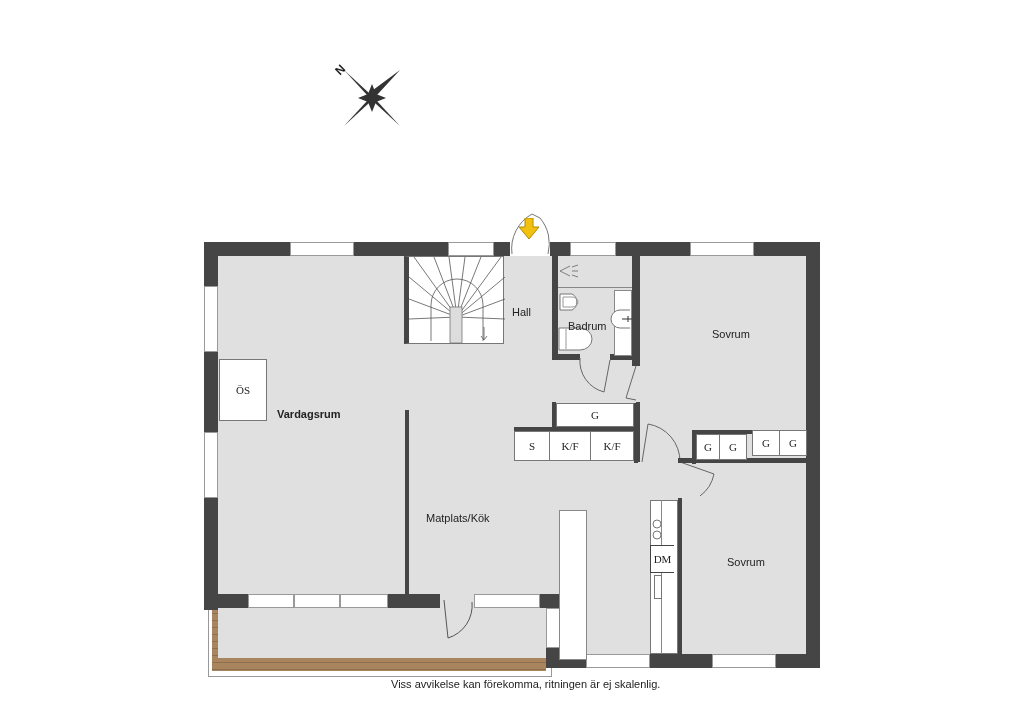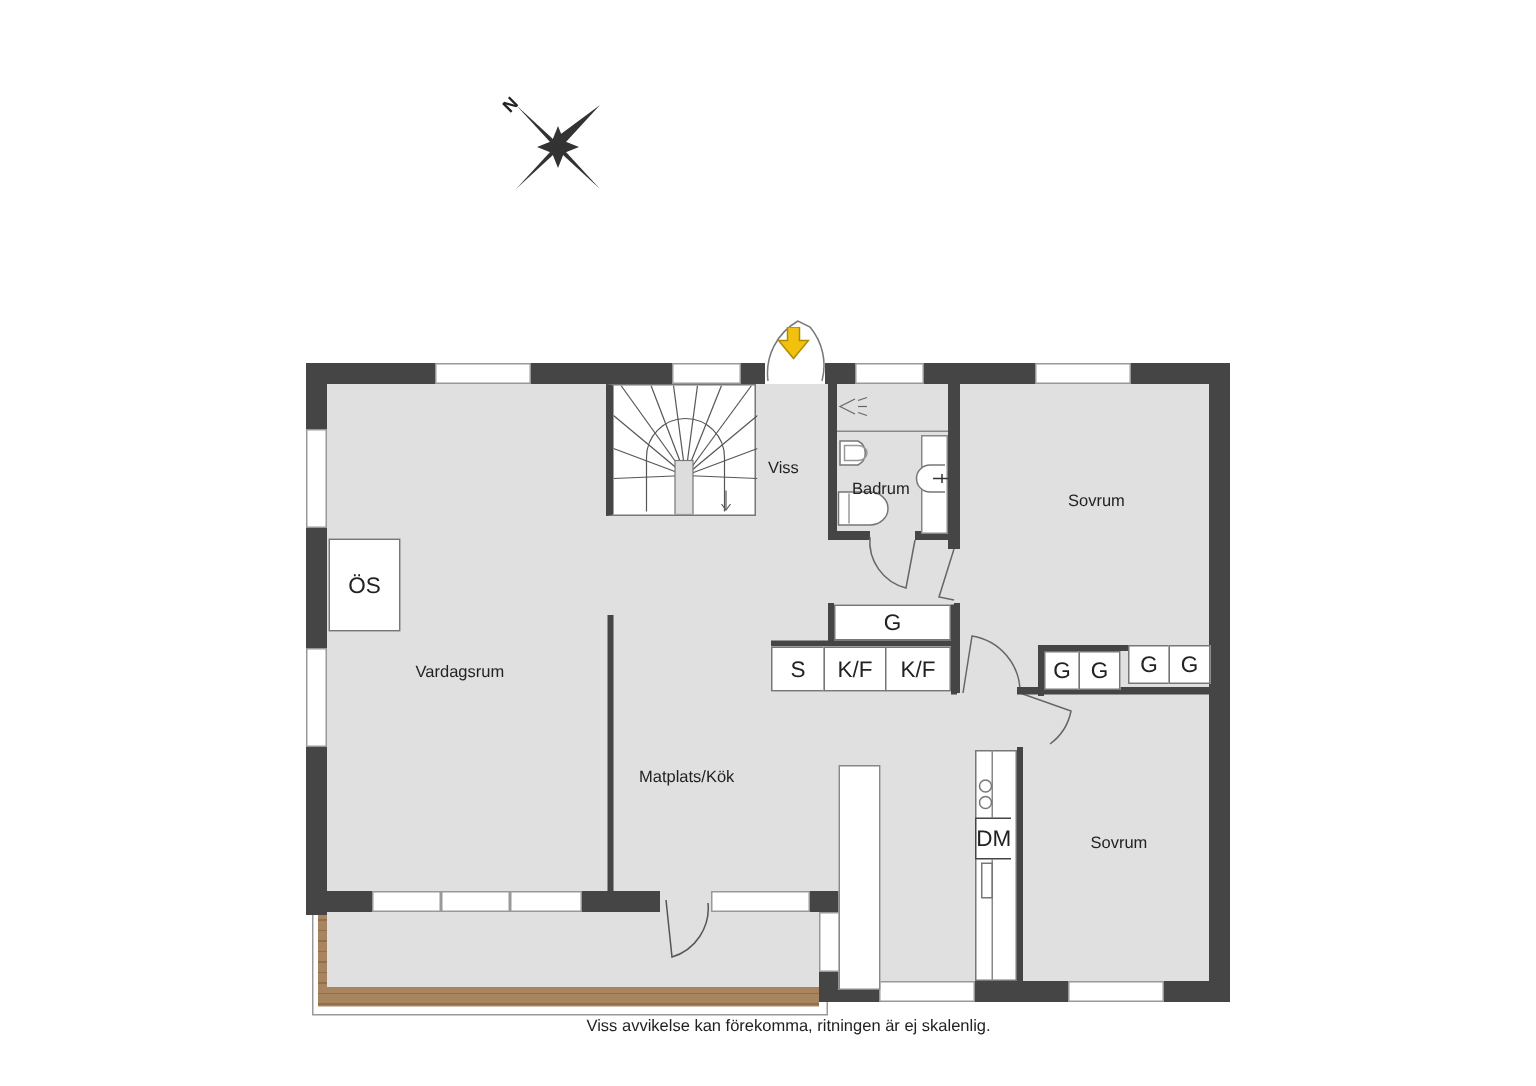--- a/index.html
+++ b/index.html
@@ -1,21 +1,21 @@
 <!DOCTYPE html>
 <html><head>
 <meta charset="utf-8">
 <style>
   html,body{margin:0;padding:0;background:#fff;}
   body{width:1024px;height:724px;position:relative;overflow:hidden;font-family:"Liberation Sans",sans-serif;}
   .abs{position:absolute;}
   .wall{position:absolute;background:#454545;}
   .floor{position:absolute;background:#e0e0e0;}
   .win{position:absolute;background:#fff;border:1px solid #999;box-sizing:border-box;}
-  .box{position:absolute;background:#fff;border:1px solid #777;box-sizing:border-box;display:flex;align-items:center;justify-content:center;font-size:15px;color:#222;}
+  .box{position:absolute;background:#fff;border:1px solid #777;box-sizing:border-box;display:flex;align-items:center;justify-content:center;font-size:11px;color:#222;font-family:Liberation Serif, serif;}
   .label{position:absolute;font-size:11px;color:#222;white-space:nowrap;}
   .deck{position:absolute;background:repeating-linear-gradient(180deg,#a8855f 0px,#a8855f 6px,#8f6f4e 6px,#8f6f4e 7px);}
 </style>
 </head>
 <body>
 
 <div class="abs" style="left:330px;top:58px;width:80px;height:75px;">
   <svg width="80" height="75" viewBox="0 0 80 75">
     <g transform="translate(42,40)">
       <polygon points="0,-14 4,-4 14,0 4,4 0,14 -4,4 -14,0 -4,-4" fill="#333"></polygon>
@@ -99,21 +99,21 @@
       <line x1="48" y1="60" x2="96" y2="20"></line>
         <line x1="48" y1="60" x2="96" y2="42"></line>
         <line x1="48" y1="60" x2="96" y2="62"></line>
       <path d="M22,84 L22,48 A26,26 0 0 1 74,48 L74,84"></path>
       <line x1="75" y1="70" x2="75" y2="82"></line>
         <polyline points="72,79 75,83 78,79"></polyline>
     </g>
     <rect x="41" y="50" width="12" height="36" fill="#ddd" stroke="#777" stroke-width="0.8"></rect>
   </svg>
 </div>
-<div class="label" style="left:512px;top:306px;">Viss</div>
+<div class="label" style="left:512px;top:306px;">Hall</div>
 
 <div class="wall" style="left:552px;top:256px;width:6px;height:104px;"></div>
 <div class="wall" style="left:632px;top:256px;width:6px;height:110px;"></div>
 <div class="wall" style="left:552px;top:354px;width:28px;height:6px;"></div>
 <div class="wall" style="left:610px;top:354px;width:28px;height:6px;"></div>
 <div class="abs" style="left:558px;top:264px;width:22px;height:14px;">
   <svg width="22" height="14">
       <g stroke="#666" fill="none" stroke-width="0.8">
         <path d="M12,2 L2,7 L12,12"></path>
         <line x1="14" y1="3" x2="20" y2="1"></line>
@@ -197,16 +197,16 @@
 </div>
 <div class="box" style="left:650px;top:545px;width:24px;height:28px;border:1px solid #444;border-right:none;">DM</div>
 <div class="abs" style="left:654px;top:575px;width:8px;height:24px;border:1px solid #777;box-sizing:border-box;"></div>
 
 <div class="abs" style="left:559px;top:510px;width:28px;height:150px;background:#fff;border:1px solid #888;box-sizing:border-box;"></div>
 
 <div class="wall" style="left:405px;top:410px;width:4px;height:184px;"></div>
 
 <div class="box" style="left:219px;top:359px;width:48px;height:62px;">ÖS</div>
 
-<div class="label" style="left:277px;top:442px;">Vardagsrum</div>
+<div class="label" style="left:277px;top:408px;font-weight:bold;">Vardagsrum</div>
 <div class="label" style="left:426px;top:512px;">Matplats/Kök</div>
 
 <div class="label" style="left:391px;top:678px;font-size:11px;">Viss avvikelse kan förekomma, ritningen är ej skalenlig.</div>
 
 </body></html>

